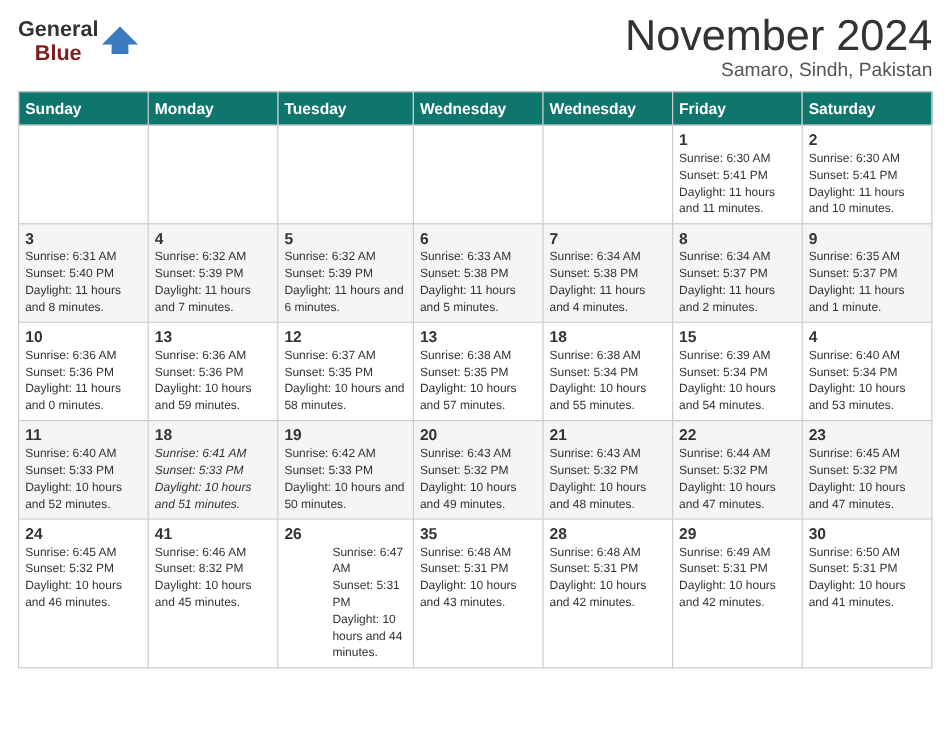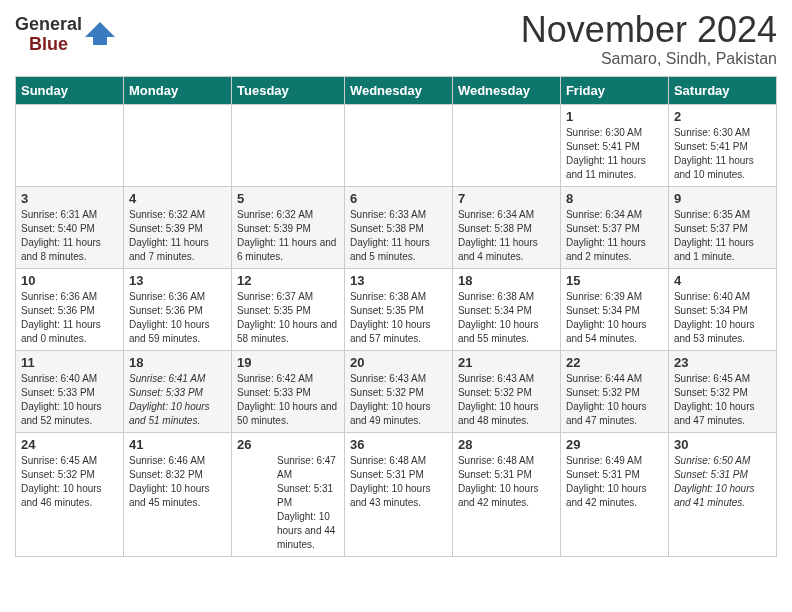--- a/index.html
+++ b/index.html
@@ -293,38 +293,38 @@
 Sunset: 8:32 PM
 Daylight: 10 hours and 45 minutes.</div>
         </td>
         <td>
           <span class="day-number">26</span>
           <div class="day-info" style="white-space: pre-line; margin-left: 40px;">Sunrise: 6:47 AM
 Sunset: 5:31 PM
 Daylight: 10 hours and 44 minutes.</div>
         </td>
         <td>
-          <span class="day-number">36</span>
+          <span class="day-number">35</span>
           <div class="day-info" style="white-space: pre-line;">Sunrise: 6:48 AM
 Sunset: 5:31 PM
 Daylight: 10 hours and 43 minutes.</div>
         </td>
         <td>
           <span class="day-number">28</span>
           <div class="day-info" style="white-space: pre-line;">Sunrise: 6:48 AM
 Sunset: 5:31 PM
 Daylight: 10 hours and 42 minutes.</div>
         </td>
         <td>
           <span class="day-number">29</span>
           <div class="day-info" style="white-space: pre-line;">Sunrise: 6:49 AM
 Sunset: 5:31 PM
 Daylight: 10 hours and 42 minutes.</div>
         </td>
         <td>
           <span class="day-number">30</span>
-          <div class="day-info" style="white-space: pre-line; font-style: italic;">Sunrise: 6:50 AM
+          <div class="day-info" style="white-space: pre-line;">Sunrise: 6:50 AM
 Sunset: 5:31 PM
 Daylight: 10 hours and 41 minutes.</div>
         </td>
       </tr>
     </tbody>
 </table>
 
 </body></html>

